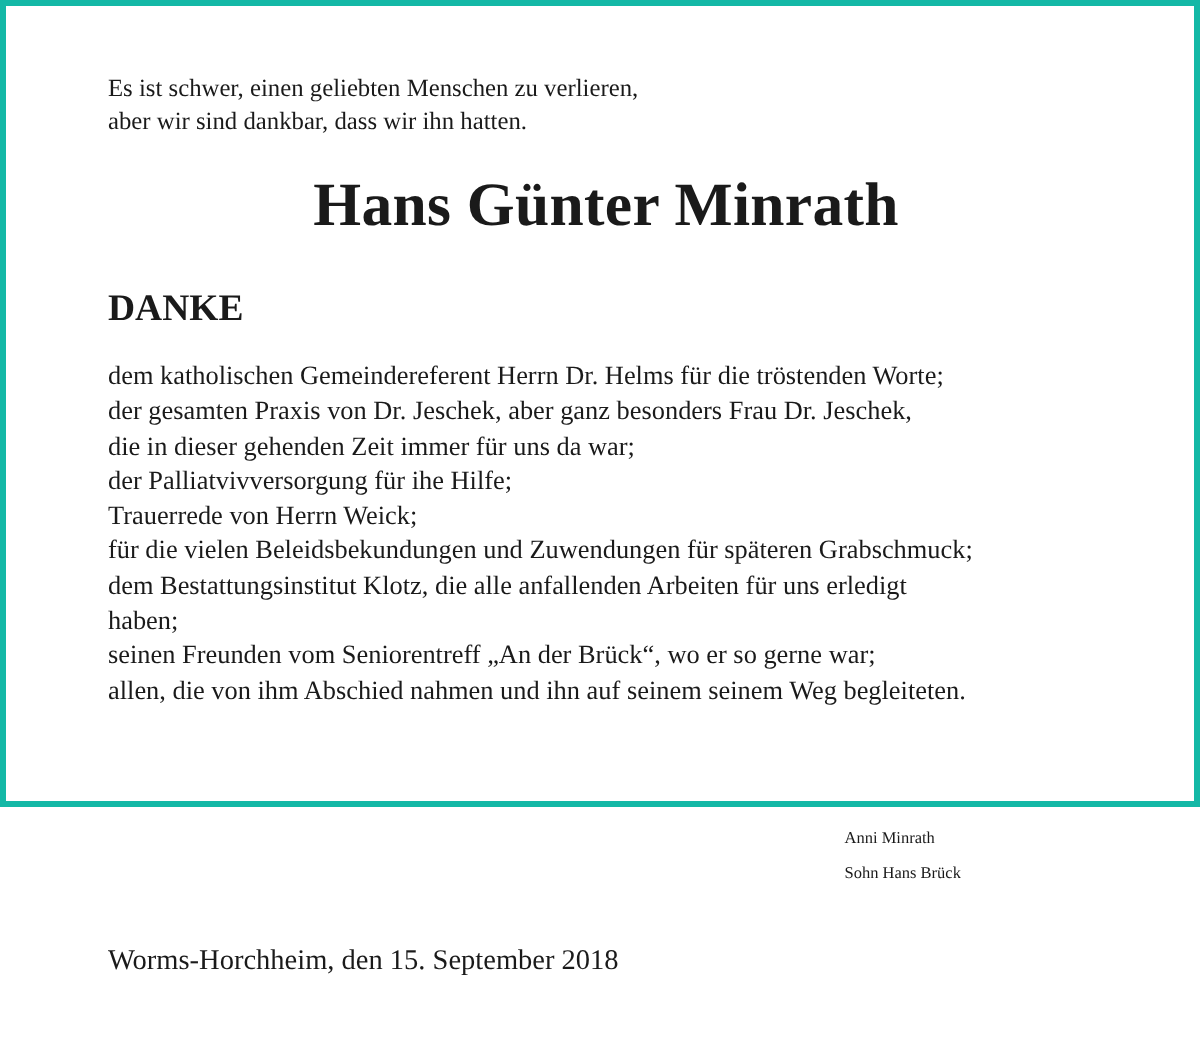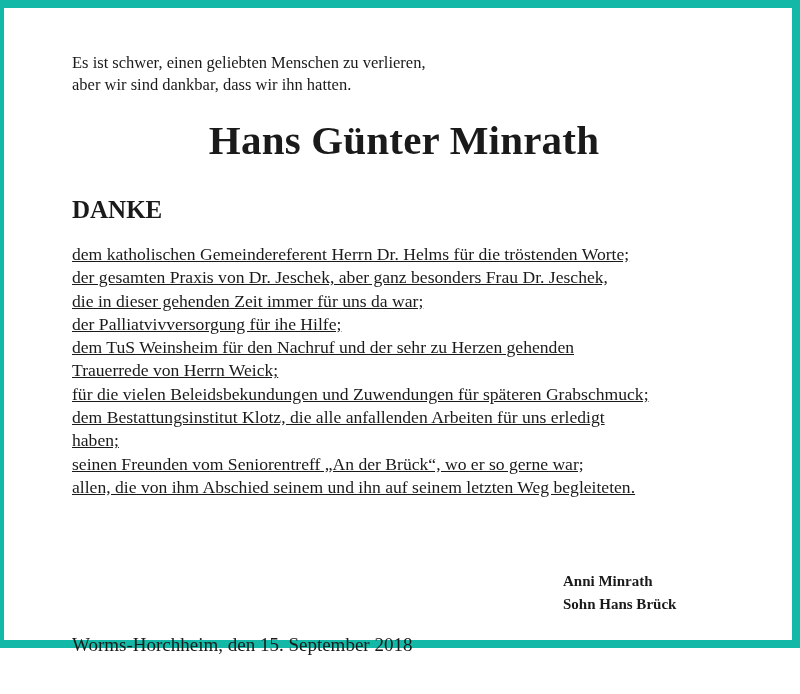--- a/index.html
+++ b/index.html
@@ -1,55 +1,54 @@
 <!DOCTYPE html>
 <html><head>
 <meta charset="utf-8">
 <style>
   html, body { margin:0; padding:0; background:#ffffff; }
   body { width:800px; height:694px; overflow:hidden; }
   .frame {
-    position:absolute; left:0; top:0; width:800px; height:648px;
-    box-sizing:border-box; border:8px solid #14b8a6; border-left-width:4px;
+    position:absolute; left:0; top:0; width:800px; height:538px;
+    box-sizing:border-box; border:4px solid #14b8a6; border-left-width:4px;
     background:#fff;
   }
   .serif { font-family:"Liberation Serif","DejaVu Serif",serif; color:#1a1a1a; }
   .motto { position:absolute; left:68px; top:44px; font-size:16.5px; line-height:22px; }
   .title { position:absolute; left:0; width:800px; top:108px; text-align:center; font-size:41px; font-weight:bold; letter-spacing:0.2px; }
   .danke { position:absolute; left:68px; top:188px; font-size:25px; font-weight:bold; }
-  .body-lines { position:absolute; left:68px; top:235px; font-size:17.6px; line-height:23.3px;text-decoration:underline; }
+  .body-lines { position:absolute; left:68px; top:235px; font-size:17.6px; line-height:23.3px; }
   .body-lines div { white-space:nowrap; }
-  .sign { position:absolute; left:559px; top:562px; font-size:15px; line-height:23px; font-weight:bold; }
+  .sign { position:absolute; left:559px; top:544px; font-size:11px; line-height:23px; font-weight:normal; }
   .place { position:absolute; left:68px; top:626px; font-size:19px; }
 </style>
 </head>
 <body>
 
 <div class="frame serif">
   <div class="motto">
     <div>Es ist schwer, einen geliebten Menschen zu verlieren,</div>
     <div>aber wir sind dankbar, dass wir ihn hatten.</div>
   </div>
 
   <div class="title">Hans Günter Minrath</div>
 
   <div class="danke">DANKE</div>
 
   <div class="body-lines">
     <div>dem katholischen Gemeindereferent Herrn Dr. Helms für die tröstenden Worte;</div>
     <div>der gesamten Praxis von Dr. Jeschek, aber ganz besonders Frau Dr. Jeschek,</div>
     <div>die in dieser gehenden Zeit immer für uns da war;</div>
     <div>der Palliatvivversorgung für ihe Hilfe;</div>
-    <div>dem TuS Weinsheim für den Nachruf und der sehr zu Herzen gehenden</div>
     <div>Trauerrede von Herrn Weick;</div>
     <div>für die vielen Beleidsbekundungen und Zuwendungen für späteren Grabschmuck;</div>
     <div>dem Bestattungsinstitut Klotz, die alle anfallenden Arbeiten für uns erledigt</div>
     <div>haben;</div>
     <div>seinen Freunden vom Seniorentreff „An der Brück“, wo er so gerne war;</div>
-    <div>allen, die von ihm Abschied seinem und ihn auf seinem letzten Weg begleiteten.</div>
+    <div>allen, die von ihm Abschied nahmen und ihn auf seinem seinem Weg begleiteten.</div>
   </div>
 
   <div class="sign">
     <div>Anni Minrath</div>
     <div>Sohn Hans Brück</div>
   </div>
 
   <div class="place">Worms-Horchheim, den 15. September 2018</div>
 </div>
 

